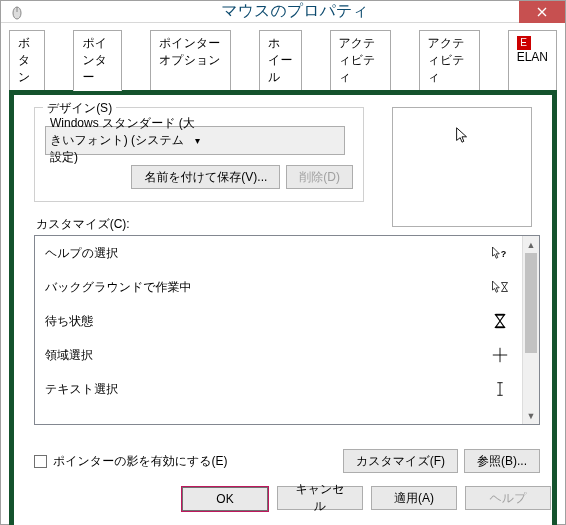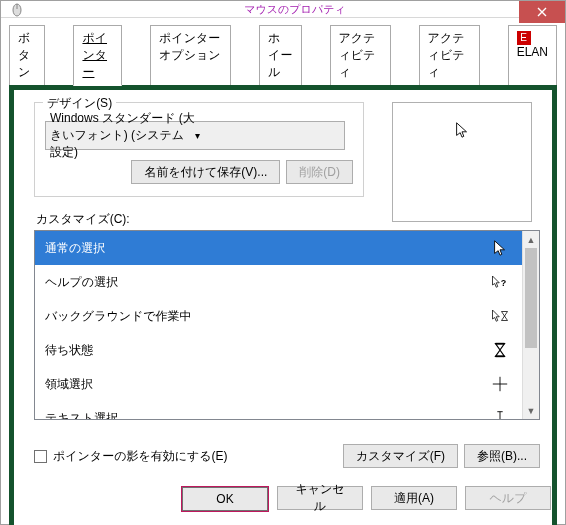--- a/index.html
+++ b/index.html
@@ -1,25 +1,25 @@
 <!DOCTYPE html>
 <html><head>
 <meta charset="utf-8">
 <style>
 * { box-sizing: border-box; font-family: "Meiryo UI", "MS UI Gothic", sans-serif; font-size: 12px; }
 body { margin: 0; background: #fff; }
 .window { width: 566px; height: 525px; border: 1px solid #a0a0a0; background: #fff; position: relative; display: flex; flex-direction: column; }
 .titlebar { height: 30px; background: #fff; display: flex; align-items: center; position: relative; border-bottom: 1px solid #d8d8d8; }
 .titlebar-icon { width: 16px; height: 16px; margin-left: 8px; }
-.titlebar-title { flex: 1; text-align: center; color: #a21caf; font-size: 11px; }
+.titlebar-title { flex: 1; text-align: center; color: #0c4a6e; font-size: 16px; }
 .close-btn { width: 46px; height: 22px; background: #c75050; color: #fff; display: flex; align-items: center; justify-content: center; position:absolute; right:0; top:0; }
 .close-btn svg { width: 10px; height: 10px; }
 .tabs { display: flex; padding: 6px 8px 0 8px; background:#fff;gap:28px; }
 .tab { padding: 4px 8px; border: 1px solid #aaa; border-bottom: none; background: #fff; margin-right: 0px; position: relative; top: 1px; cursor: default; }
-.tab.active { background: #fff; border-bottom: 1px solid #fff; z-index: 2; text-decoration: underline; }
+.tab.active { background: #fff; border-bottom: 1px solid #fff; z-index: 2; }
 .tab:not(.active) { background: #fff; }
 .tab .elan-icon { display:inline-block; width:14px; height:14px; background:#c00; color:#fff; font-size:10px; text-align:center; line-height:14px; margin-right:2px; vertical-align:middle;}
 .content { border: 5px solid #14532d; margin: 0 8px 8px 8px; padding: 12px 12px 60px 20px; flex: 1; position: relative; background:#fff;}
 .group { border: 1px solid #d0d0d0; padding: 10px 10px 12px 10px; position: relative; margin-bottom: 14px; width: 330px; }
 .group-title { position: absolute; top: -8px; left: 8px; background: #fff; padding: 0 4px; }
 .combo { width: 300px; height: 29px; border: 1px solid #adadad; background: #efefef; display: flex; align-items: center; padding: 0 4px; margin: 8px 0 10px 0; }
 .combo span { flex: 1; }
 .combo .arrow { font-size: 10px; }
 .btn { height: 24px; border: 1px solid #adadad; background: #e9e9e9; padding: 0 12px; cursor: default; display:inline-flex; align-items:center; justify-content:center;}
 .btn.disabled { color: #a0a0a0; }
@@ -95,28 +95,20 @@
     <div class="preview-box">
       <svg class="cursor" viewBox="0 0 20 20" width="26" height="26">
           <path d="M4 2 L4 16 L8 13 L10 18 L12 17 L10 12 L15 12 Z" fill="#fff" stroke="#000" stroke-width="1"></path>
         </svg>
     </div>
 
     <div class="customize-label">カスタマイズ(C):</div>
 
     <div class="listbox">
       <div class="listitems">
-        <div class="listitem selected">
-          <span class="label">通常の選択</span>
-          <span class="cursor-icon">
-              <svg class="cursor" viewBox="0 0 20 20">
-                <path d="M4 2 L4 16 L8 13 L10 18 L12 17 L10 12 L15 12 Z" fill="#fff" stroke="#000"></path>
-              </svg>
-            </span>
-        </div>
         <div class="listitem">
           <span class="label">ヘルプの選択</span>
           <span class="cursor-icon">
               <svg class="cursor" viewBox="0 0 24 20">
                 <path d="M2 2 L2 14 L5 12 L7 17 L9 16 L7 11 L11 11 Z" fill="#fff" stroke="#000"></path>
                 <text x="13" y="15" font-size="12" font-weight="bold">?</text>
               </svg>
             </span>
         </div>
         <div class="listitem">

